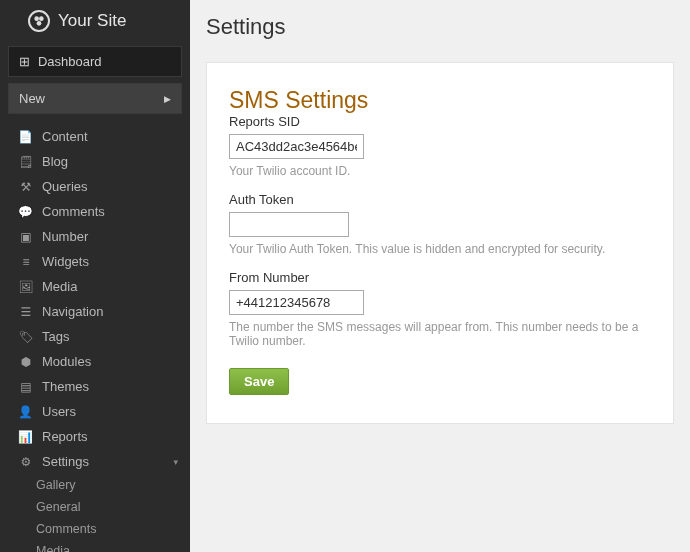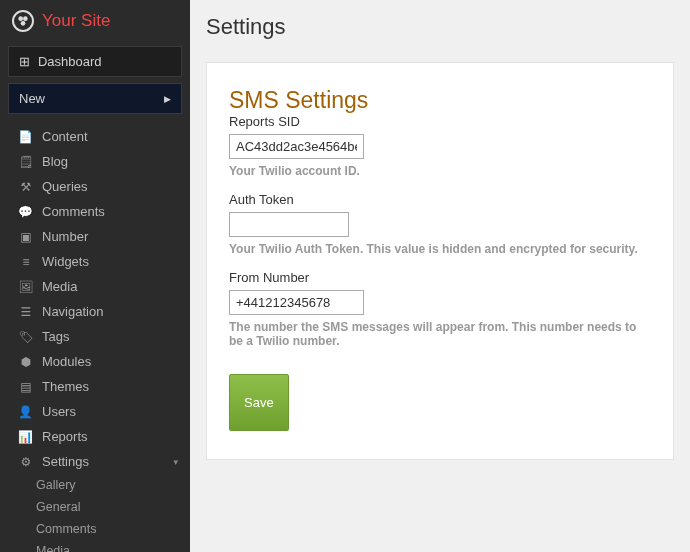--- a/index.html
+++ b/index.html
@@ -1,40 +1,40 @@
 <!DOCTYPE html>
 <html><head>
 <meta charset="utf-8">
 <style>
 * { box-sizing: border-box; margin: 0; padding: 0; }
 body { font-family: "Segoe UI", Arial, sans-serif; font-size: 13px; background: #f0f0f0; width: 690px; height: 552px; overflow: hidden; display: flex; }
 .sidebar { width: 190px; background: #2b2b2b; color: #c8c8c8; height: 100%; padding: 0; }
-.brand { display: flex; align-items: center; padding: 10px 12px 14px; color: #ef4444; font-size: 17px; font-weight: 300; }
+.brand { display: flex; align-items: center; padding: 10px 28px 14px; color: #e5e5e5; font-size: 17px; font-weight: 300; }
 .brand .logo { width: 22px; height: 22px; border: 2px solid #ddd; border-radius: 50%; margin-right: 8px; display: flex; align-items: center; justify-content: center; }
 .brand .logo svg { width: 14px; height: 14px; }
 .dash-btn { margin: 0 8px 6px; background: #1e1e1e; border: 1px solid #3a3a3a; padding: 7px 10px; color: #d0d0d0; display: flex; align-items: center; cursor: pointer; font-size: 13px; }
 .dash-btn .ic { margin-right: 8px; }
-.new-btn { margin: 0 8px 10px; background: #0f172a; border: 1px solid #3a3a3a; padding: 7px 10px; color: #d0d0d0; display: flex; align-items: center; justify-content: space-between; cursor: pointer; font-size: 13px; }
+.new-btn { margin: 0 8px 10px; background: #404040; border: 1px solid #3a3a3a; padding: 7px 10px; color: #d0d0d0; display: flex; align-items: center; justify-content: space-between; cursor: pointer; font-size: 13px; }
 .nav { list-style: none; }
 .nav li { display: flex; align-items: center; padding: 5px 12px 5px 18px; color: #b8b8b8; cursor: pointer; font-size: 13px; }
 .nav li .ic { width: 16px; text-align: center; margin-right: 8px; color: #999; font-size: 12px; }
 .nav li.expandable { justify-content: space-between; }
 .nav li .lbl { flex: 1; }
 .nav li .chev { font-size: 9px; color: #888; }
 .subnav { list-style: none; }
 .subnav li { padding: 4px 12px 4px 36px; color: #9a9a9a; cursor: pointer; font-size: 12.5px; }
 .main { flex: 1; padding: 14px 16px; background: #f0f0f0; overflow: auto; }
 .page-title { font-size: 22px; font-weight: 400; color: #333; margin-bottom: 22px; }
 .panel { background: #fff; border: 1px solid #e3e3e3; padding: 24px 22px 28px; }
 .panel h2 { font-size: 23px; font-weight: 400; color: #a16207; }
 .field { margin-bottom: 14px; }
 .field label { display: block; font-size: 13px; color: #333; margin-bottom: 5px; }
 .field input { border: 1px solid #aaa; padding: 4px 6px; font-size: 13px; width: 135px; color: #333; }
-.field .hint { font-size: 12px; color: #999; margin-top: 5px; font-weight: bold; }
-.save-btn { background: #7fb13c; background: linear-gradient(#8fbf4a,#6fa02f); border: 1px solid #6a9a2e; color: #fff; padding: 20px 14px; font-size: 13px; border-radius: 2px; cursor: pointer; margin-top: 12px; }
+.field .hint { font-size: 12px; color: #999; margin-top: 5px; }
+.save-btn { background: #7fb13c; background: linear-gradient(#8fbf4a,#6fa02f); border: 1px solid #6a9a2e; color: #fff; padding: 5px 14px; font-size: 13px; border-radius: 2px; cursor: pointer; margin-top: 6px; font-weight: bold; }
 svg { display: block; }
 </style>
 </head>
 <body>
 
 <aside class="sidebar">
   <div class="brand">
     <span class="logo">
       <svg viewBox="0 0 24 24">
           <g fill="#ddd">

